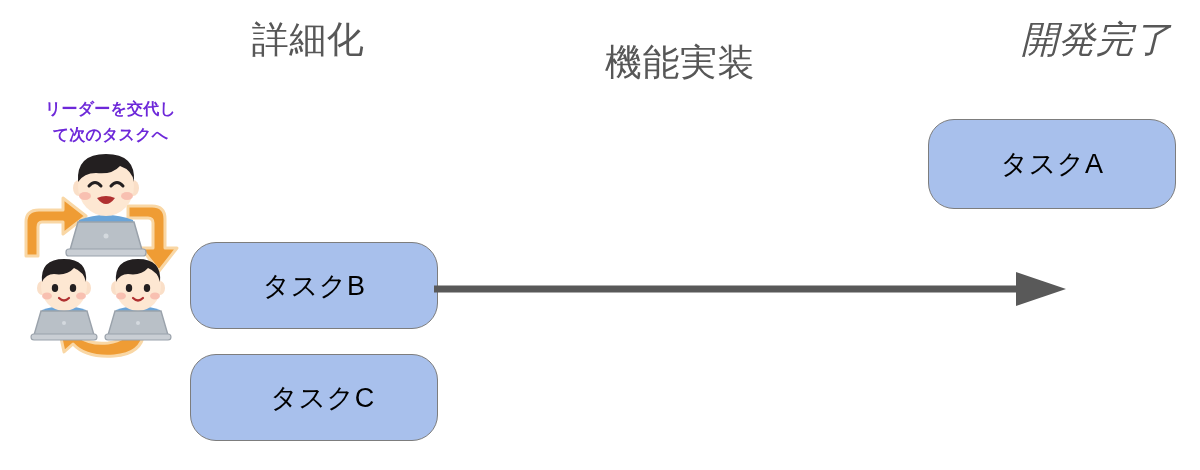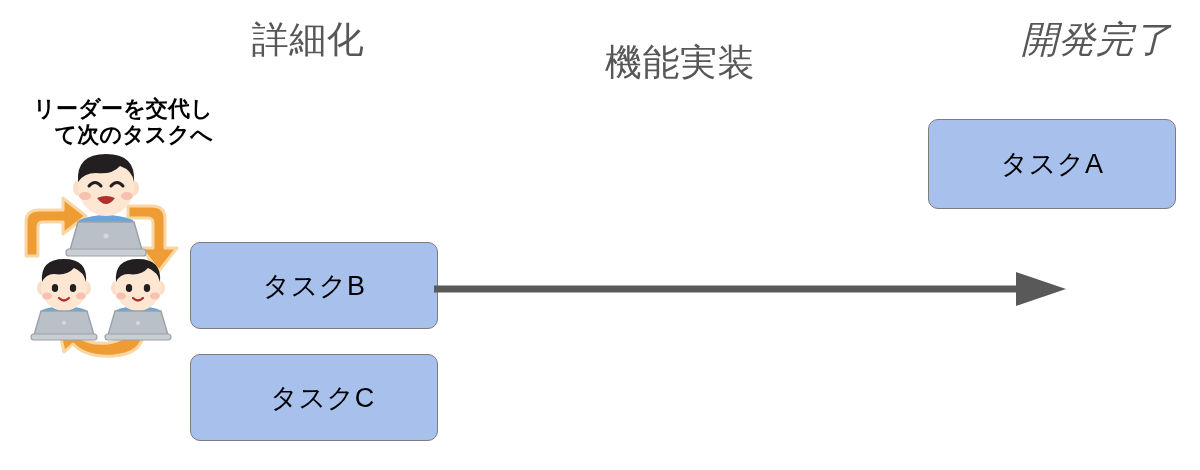--- a/index.html
+++ b/index.html
@@ -34,21 +34,21 @@
   #hdr-0 { left: 178px; }
   #hdr-1 { left: 550px; margin-top: 23px; }
   #hdr-2 { left: 966px; font-style: italic; }
 
   
   .task-card {
     position: absolute;
     box-sizing: border-box;
     background: #a8c0ec;
     border: 1.6px solid #7d7d7d;
-    border-radius: 10px;
+    border-radius: 26px;
     display: flex;
     align-items: center;
     justify-content: center;
     font-size: 27px;
     color: #000000;
     letter-spacing: 0.5px;
   }
   #card-a { left: 928px; top: 119px; width: 248px; height: 90px; }
   #card-b { left: 190px; top: 242px; width: 248px; height: 87px; text-align: right; }
   #card-c { left: 190px; top: 354px; width: 248px; height: 87px; padding-left: 17px; }
@@ -62,23 +62,23 @@
     width: 640px;
     height: 46px;
   }
 
   
   #annotation {
     position: absolute;
     left: 8px;
     top: 96px;
     width: 205px;
-    text-align: right;
-    color: #000000;
-    font-size: 22px;
+    text-align: center;
+    color: #6d28d9;
+    font-size: 16px;
     line-height: 26px;
     font-weight: 700;
     letter-spacing: 0.2px;
   }
   #annotation .line { display: block; white-space: nowrap; }
 
   
   #rotation-illustration {
     position: absolute;
     left: 16px;

